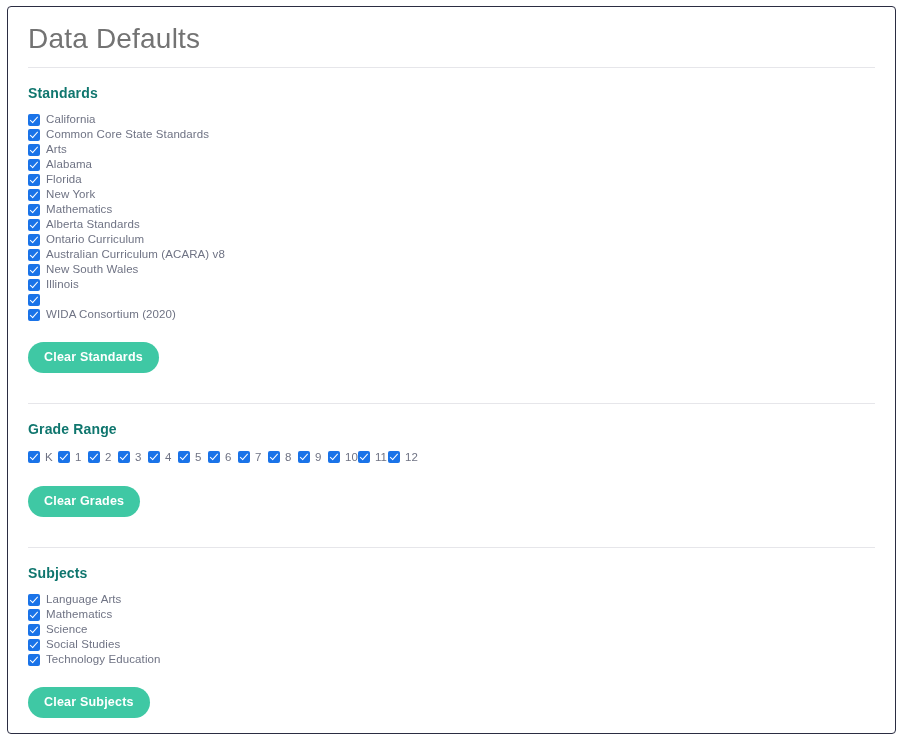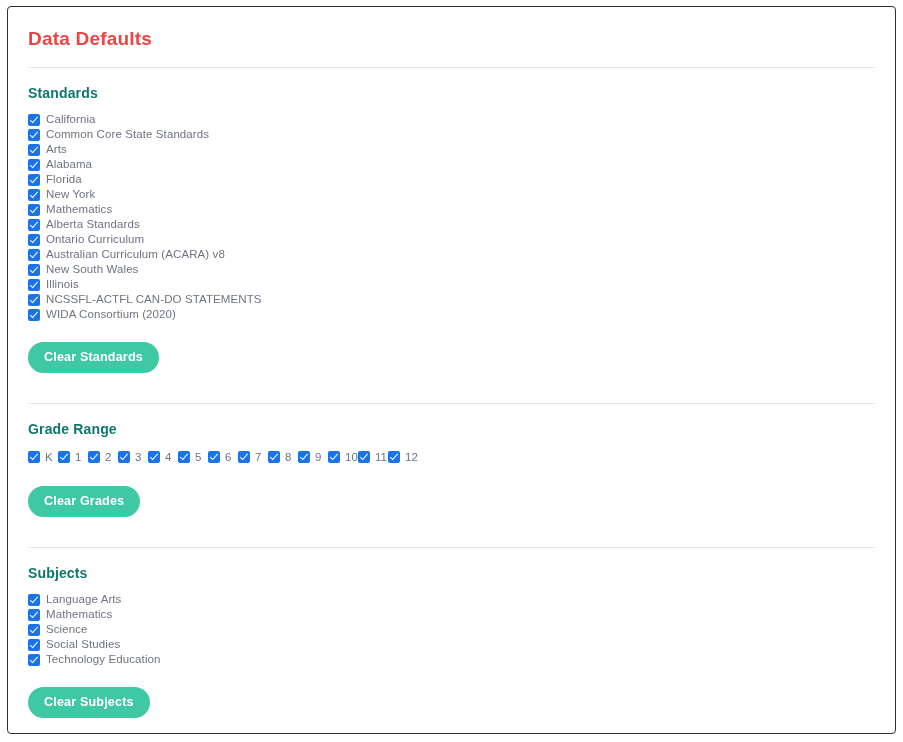--- a/index.html
+++ b/index.html
@@ -23,23 +23,23 @@
     border: 1px solid #2b2d42;
     border-radius: 4px;
     overflow: hidden;
   }
 
   .card-inner {
     padding: 0 20px;
   }
 
   #page-title {
-    font-size: 19px;
-    font-weight: bold;
-    color: #ef4444;
+    font-size: 28px;
+    font-weight: normal;
+    color: #737373;
     letter-spacing: 0.2px;
     margin: 0;
     padding: 18px 0 0 0;
     line-height: 28px;
   }
 
   .divider {
     height: 1px;
     background: #e6e6ea;
     border: 0;
@@ -201,21 +201,20 @@
           <li class="check-row">
             <span class="cb"></span>
             <span class="item-label">New South Wales</span>
           </li>
           <li class="check-row">
             <span class="cb"></span>
             <span class="item-label">Illinois</span>
           </li>
           <li class="check-row">
             <span class="cb"></span>
-            <span class="item-label">NCSSFL-ACTFL CAN-DO STATEMENTS</span>
           </li>
           <li class="check-row">
             <span class="cb"></span>
             <span class="item-label">WIDA Consortium (2020)</span>
           </li>
         </ul>
       <div id="clear-standards-wrap">
         <button class="btn">Clear Standards</button>
       </div>
     </section>

